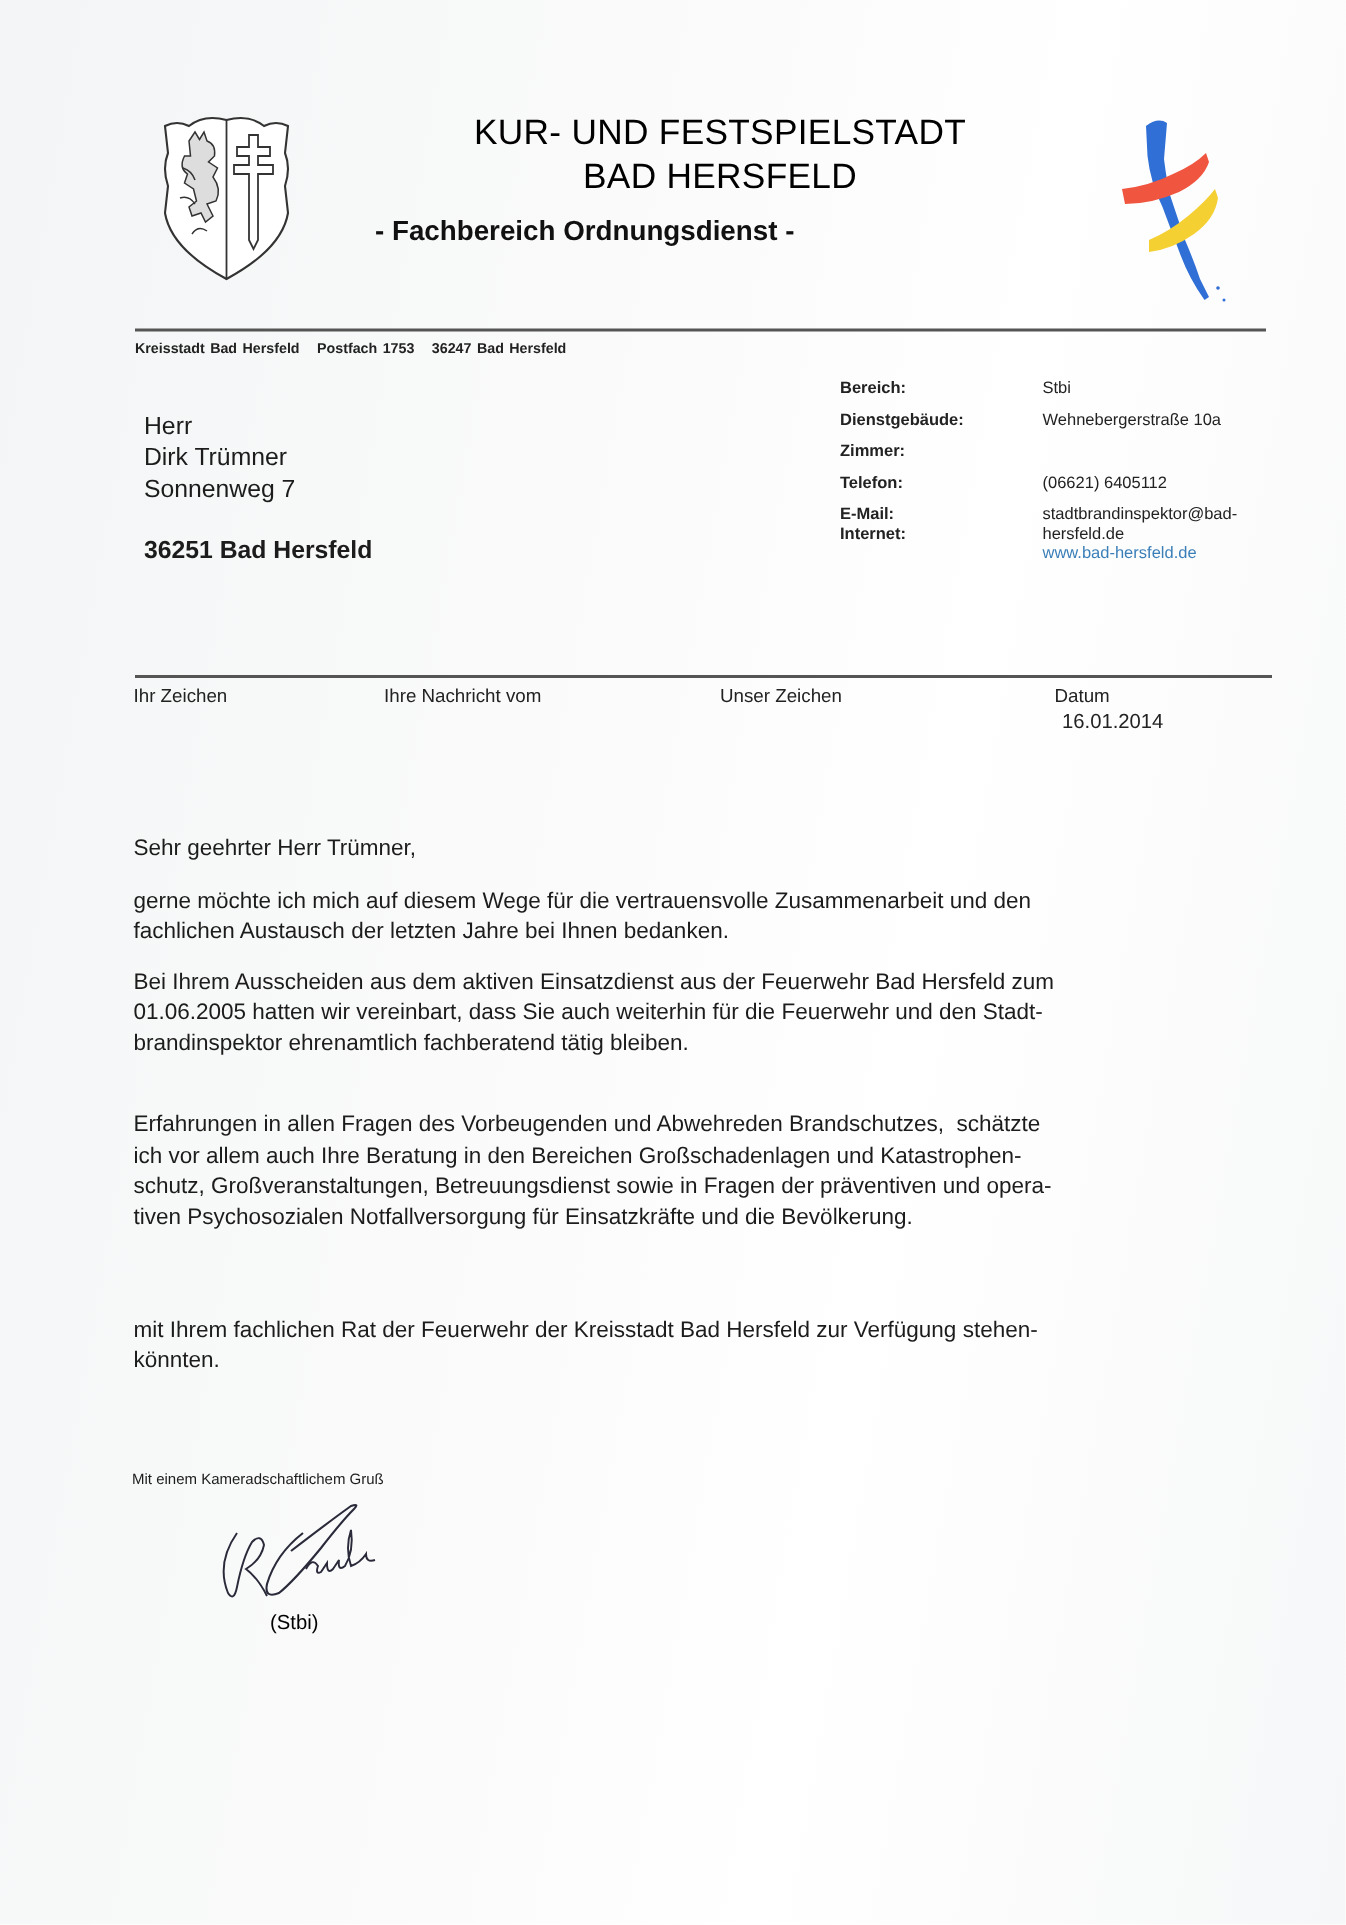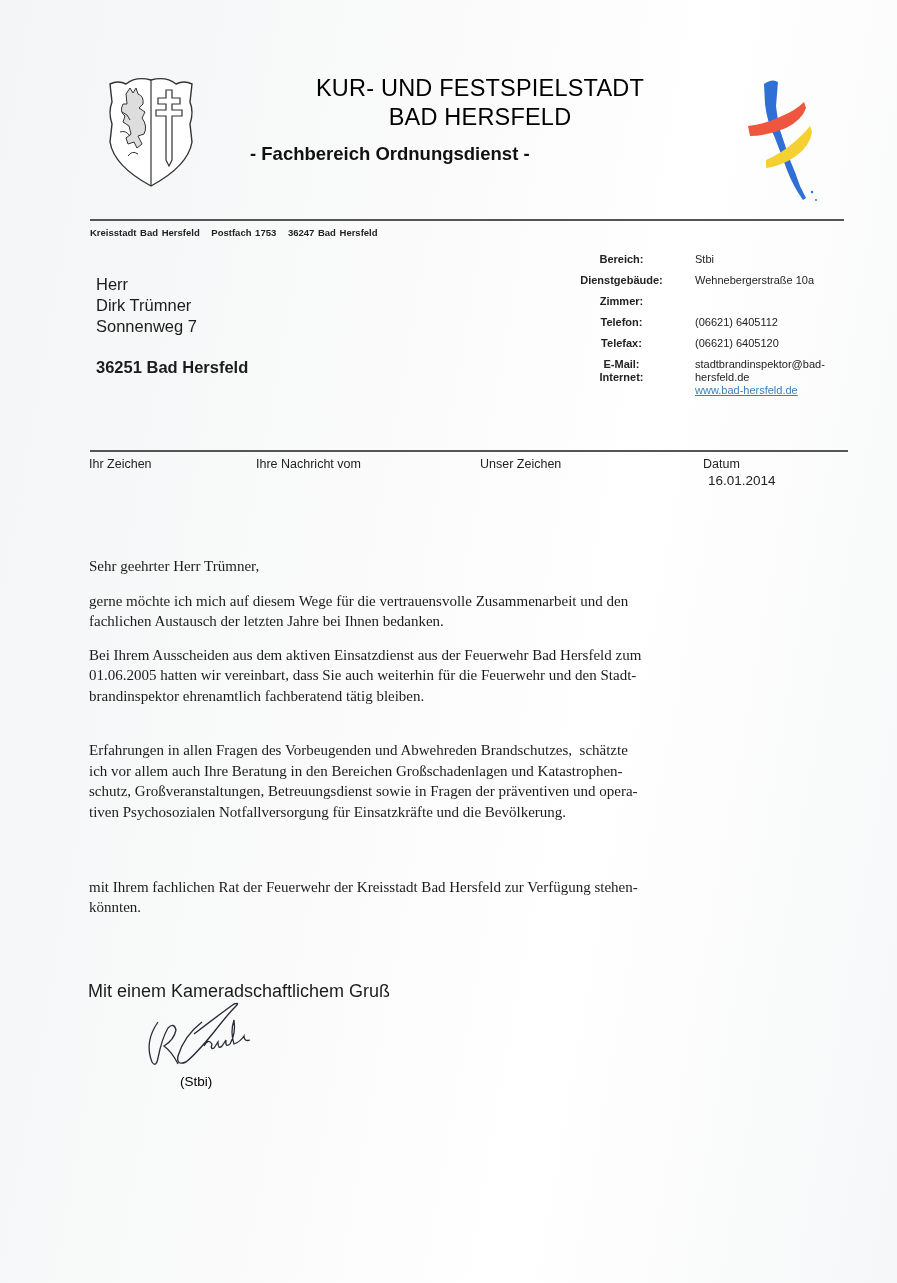--- a/index.html
+++ b/index.html
@@ -25,33 +25,33 @@
   .rule { background: #555; height: 1.5px; }
   .rule1 { left: 90px; top: 219px; width: 754px; }
   .sender { left: 90px; top: 227px; font-size: 9.5px; font-weight: bold; color: #222; word-spacing: 1px; }
   .sender span { margin-right: 8px; }
   
   .addr { left: 96px; top: 274px; font-size: 16.5px; line-height: 21px; color: #1c1c1c; }
   .addr-city { left: 96px; top: 358px; font-size: 16.5px; font-weight: bold; color: #1c1c1c; }
   
   .info { left: 560px; top: 253px; width: 300px; font-size: 11px; }
   .info-row { display: flex; height: 21px; align-items: flex-start; }
-  .info-row .lbl { width: 135px; text-align: center; font-weight: bold; color: #222; padding-right: 12px; box-sizing: border-box; }
+  .info-row .lbl { width: 135px; text-align: left; font-weight: bold; color: #222; padding-right: 12px; box-sizing: border-box; }
   .info-row .val { color: #222; flex: 1; line-height: 13px; }
   .info-row.tall { height: 13px; }
-  .info-link { color: #3b7fb8; text-decoration: underline; }
+  .info-link { color: #3b7fb8; }
   
   .rule2 { left: 90px; top: 450px; width: 758px; }
   .ref { top: 457px; font-size: 12.5px; color: #222; }
   .ref-date { left: 708px; top: 473px; font-size: 13.5px; color: #222; }
   
   .body { left: 89px; top: 556px; width: 740px; font-size: 15px; line-height: 20.6px; color: #1c1c1c; }
-  .body p { margin: 0 0 13px 0; font-family: Liberation Serif, serif; }
+  .body p { margin: 0 0 13px 0; }
   .body p.greet { margin-bottom: 14px; }
-  .closing { left: 88px; top: 981px; font-size: 18px; color: #1c1c1c; }
+  .closing { left: 88px; top: 981px; font-size: 10px; color: #1c1c1c; }
   .sig { left: 142px; top: 1002px; width: 140px; height: 75px; }
   .sig-role { left: 180px; top: 1074px; font-size: 13.5px; color: #000000; }
 </style>
 </head>
 <body>
 
 <svg class="abs crest" viewBox="0 0 94 118">
   <path d="M6 12 Q14 8 22 12 Q32 4 47 8 Q62 4 72 12 Q80 8 88 12 L86 30 Q90 40 86 52 L88 70 Q84 94 47 114 Q10 94 6 70 L8 52 Q4 40 8 30 Z" fill="#fff" stroke="#333" stroke-width="1.4"></path>
   <line x1="47" y1="8" x2="47" y2="114" stroke="#333" stroke-width="1.2"></line>
 
@@ -99,24 +99,20 @@
     <div class="val">Wehnebergerstraße 10a</div>
   </div>
   <div class="info-row">
     <div class="lbl">Zimmer:</div>
     <div class="val"></div>
   </div>
   <div class="info-row">
     <div class="lbl">Telefon:</div>
     <div class="val">(06621) 6405112</div>
   </div>
-  <div class="info-row">
-    <div class="lbl">Telefax:</div>
-    <div class="val">(06621) 6405120</div>
-  </div>
   <div class="info-row tall">
     <div class="lbl">E-Mail:</div>
     <div class="val">stadtbrandinspektor@bad-</div>
   </div>
   <div class="info-row tall">
     <div class="lbl">Internet:</div>
     <div class="val">hersfeld.de</div>
   </div>
   <div class="info-row tall">
     <div class="lbl"></div>

